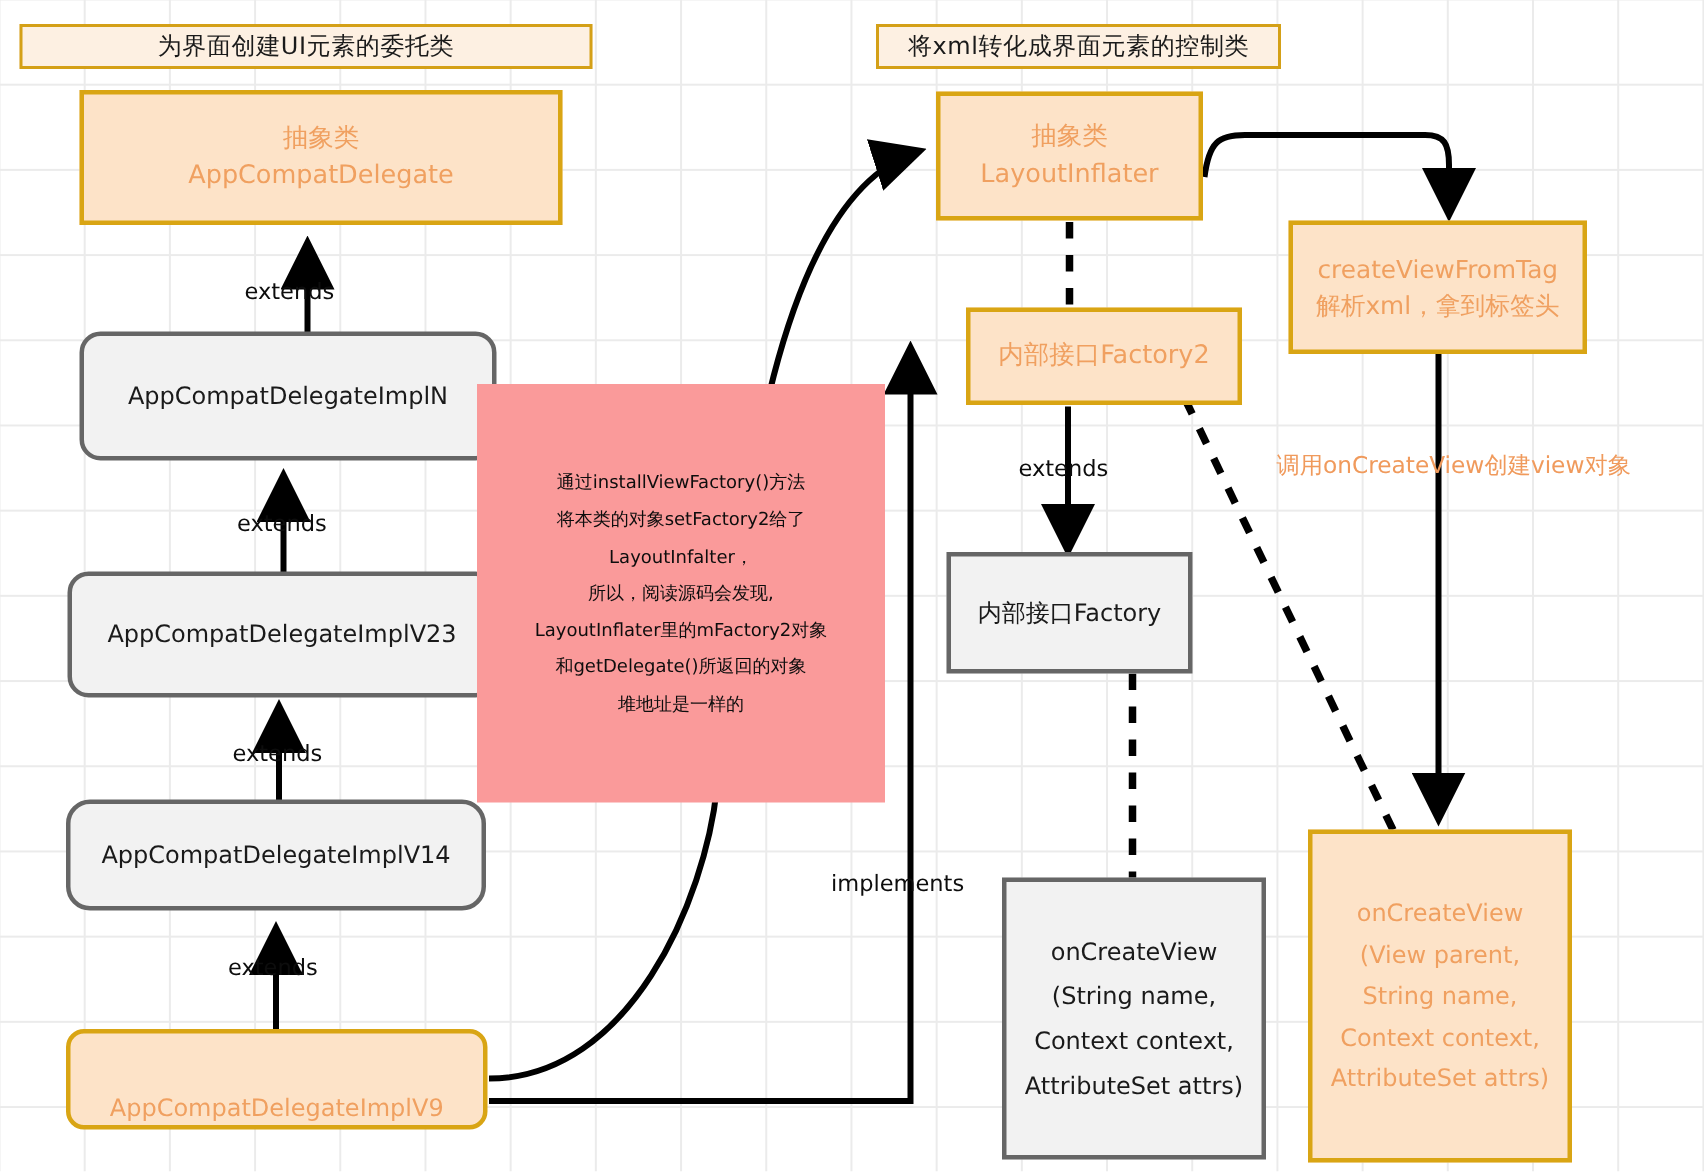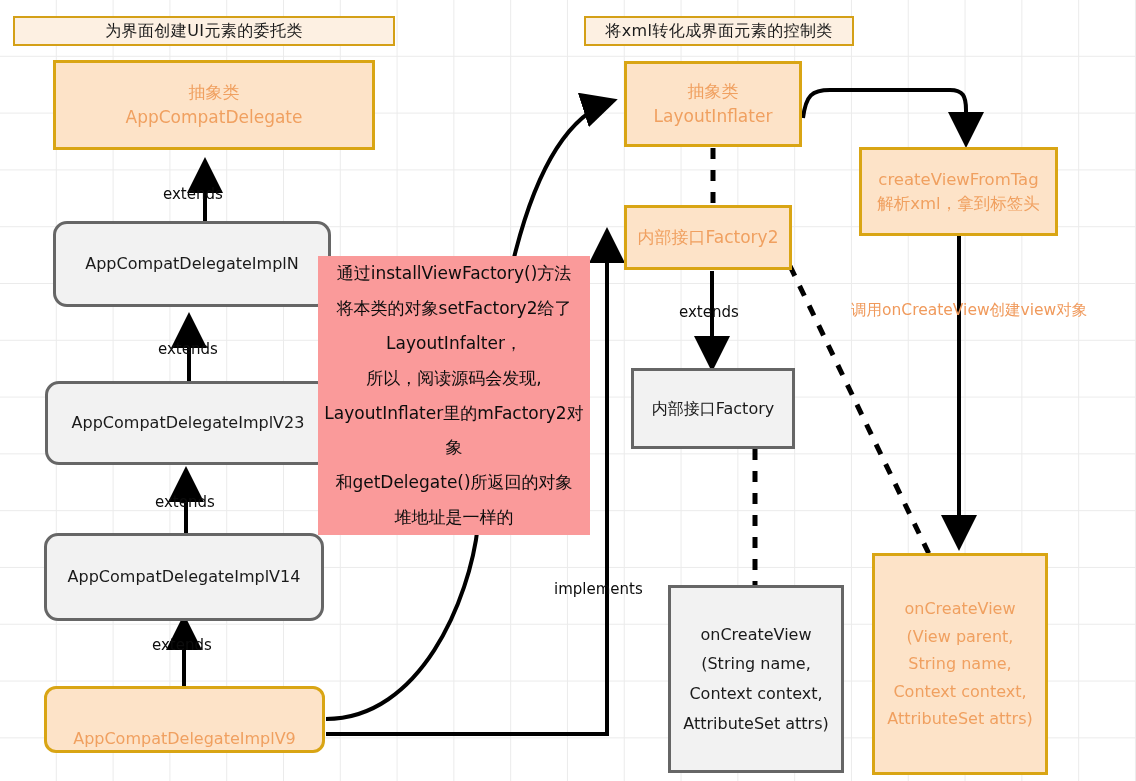--- a/index.html
+++ b/index.html
@@ -57,21 +57,21 @@
     color: #1a1a1a;
   }
   .gray-box.round { border-radius: 14px; }
   .gray-box.sharp { border-radius: 0; }
 
   
   .pink-box {
     background: #fa9a9a;
     border: none;
     color: #0d0d0d;
-    font-size: 17px;
+    font-size: 12px;
     line-height: 2.05;
     padding: 6px 4px;
   }
 
   .label-free {
     position: absolute;
     font-size: 15px;
     color: #0d0d0d;
     white-space: nowrap;
   }
@@ -172,39 +172,39 @@
   </div>
 
   <div class="node gray-box round" style="left:53px; top:221px; width:278px; height:86px; font-size:16px;">
     <span class="node-text">AppCompatDelegateImplN</span>
   </div>
 
   <div class="node gray-box round" style="left:45px; top:381px; width:286px; height:84px; font-size:16px;">
     <span class="node-text">AppCompatDelegateImplV23</span>
   </div>
 
-  <div class="node gray-box round" style="left:44px; top:533px; width:280px; height:88px; font-size:16px;">
+  <div class="node gray-box round" style="left:44px; top:533px; width:280px; height:74px; font-size:16px;border-radius:16px;">
     <span class="node-text">AppCompatDelegateImplV14</span>
   </div>
 
   <div class="node orange-box round" style="left:44px; top:686px; width:281px; height:67px; font-size:16px;">
     <span class="node-text">AppCompatDelegateImplV9</span>
   </div>
 
   <div class="label-free" style="left:163px; top:185px;">extends</div>
   <div class="label-free" style="left:158px; top:340px;">extends</div>
   <div class="label-free" style="left:155px; top:493px;">extends</div>
   <div class="label-free" style="left:152px; top:636px;">extends</div>
 
   <div class="node orange-box sharp" style="left:624px; top:61px; width:178px; height:86px; font-size:17px;">
     <span class="node-text">抽象类</span>
     <span class="node-text">LayoutInflater</span>
   </div>
 
-  <div class="node orange-box sharp" style="left:624px; top:205px; width:168px; height:65px; font-size:17px;">
+  <div class="node orange-box sharp" style="left:644px; top:205px; width:184px; height:65px; font-size:17px;">
     <span class="node-text">内部接口Factory2</span>
   </div>
 
   <div class="node gray-box sharp" style="left:631px; top:368px; width:164px; height:81px; font-size:16px;">
     <span class="node-text">内部接口Factory</span>
   </div>
 
   <div class="label-free" style="left:679px; top:303px;">extends</div>
 
   <div class="label-free" style="left:554px; top:580px;text-align:right;">implements</div>

